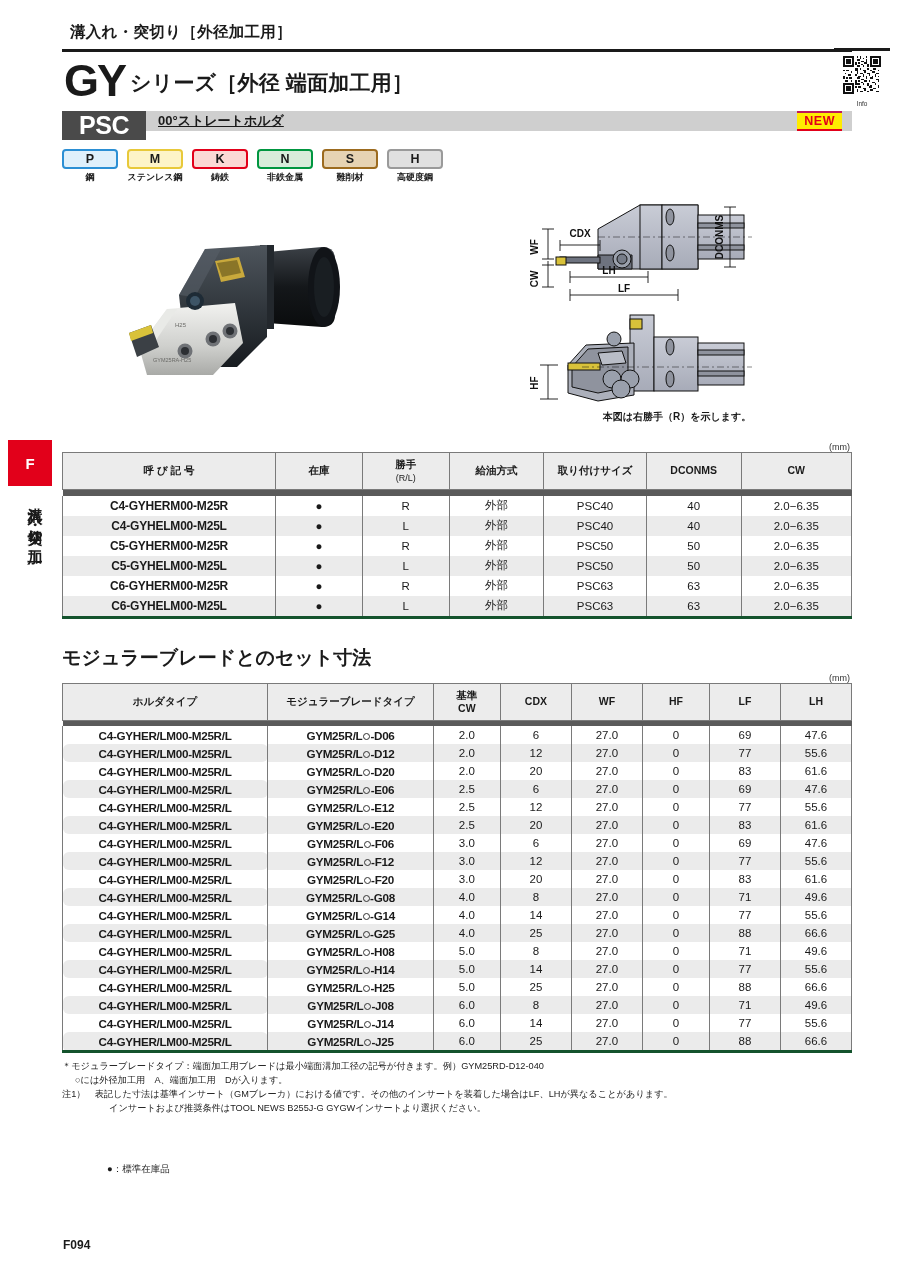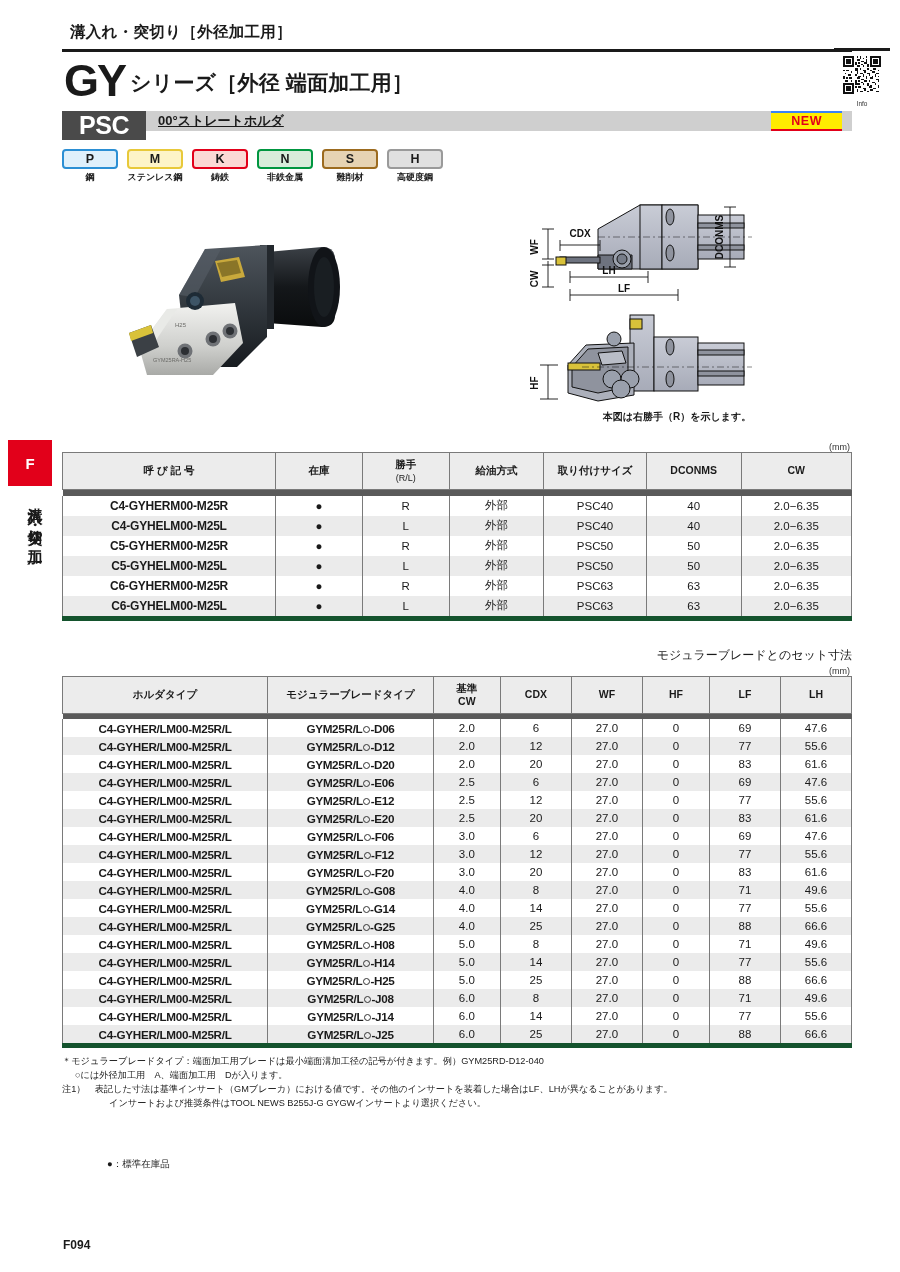--- a/index.html
+++ b/index.html
@@ -48,21 +48,21 @@
   .psc-badge {
     background:#4a4a4a; color:#fff; font-size:25px; font-weight:bold;
     width:84px; display:flex; align-items:center; justify-content:center;
     letter-spacing:-.5px;
   }
   .psc-gray { background:#cfcfcf; flex:1; display:flex; align-items:center; padding-left:12px; }
   .psc-gray-txt { font-size:13px; font-weight:bold;text-decoration:underline; }
   .new-badge {
     margin-left:auto; margin-right:10px; align-self:center;
     background:#ffec00; color:#e2001a; font-weight:bold; font-size:12.5px;
-    padding:1px 20px; border-top:2px solid #3b82f6; border-bottom:2px solid #e2001a;
+    padding:1px 7px; border-top:2px solid #be185d; border-bottom:2px solid #e2001a;
     letter-spacing:.5px;
   }
   .psc-notes { width:440px; padding-left:8px; padding-top:1px; }
   .psc-notes div { font-size:9.4px; font-weight:bold; line-height:1.42; white-space:nowrap;}
   .note-ind { padding-left:24px; }
 
   
   .chips { display:flex; gap:9px; margin-top:8px; }
   .chip-col { width:56px; text-align:center; }
   .chip-box {
@@ -94,27 +94,27 @@
   table.spec th {
     background:#ececec; border:1px solid #7a7a7a; font-size:10.5px; font-weight:bold;
     padding:5px 2px; line-height:1.25;
   }
   table.spec td {
     border-left:1px solid #7a7a7a; border-right:1px solid #7a7a7a;
     font-size:11.5px; text-align:center; padding:2.5px 2px; height:18px;
   }
   table.spec tbody tr:nth-child(even) td { background:#ebebeb; }
   table.spec td.name { font-weight:bold; font-size:12px; letter-spacing:-.2px;}
-  table.spec tbody tr.last td { border-bottom:5px solid #14532d; }
+  table.spec tbody tr.last td { border-bottom:3px solid #14532d; }
   .dot { font-size:11px; }
 
-  .sec-title { font-size:12px; font-weight:normal; margin-top:26px; margin-bottom:2px;text-align:right; }
-
-  
-  table.blade td.holder { font-weight:bold; font-size:11.7px; letter-spacing:-.3px;}
+  .sec-title { font-size:19px; font-weight:bold; margin-top:26px; margin-bottom:2px; }
+
+  
+  table.blade td.holder { font-weight:bold; font-size:11.7px; letter-spacing:-.3px;border-radius:6px;}
   table.blade td.blade  { font-weight:bold; font-size:11.7px; letter-spacing:-.3px;}
   .oc { display:inline-block; width:7px; height:7px; border:1.2px solid #333;
         border-radius:50%; vertical-align:middle; margin:0 .5px;}
 
   
   .fnotes { margin-top:7px; }
   .fn { font-size:9.2px; line-height:1.5; white-space:nowrap; }
   .fn-ind1 { padding-left:13px; }
   .fn-ind2 { padding-left:47px; }
   .fn-stock { margin-top:46px; padding-left:45px; font-size:9.5px; }

